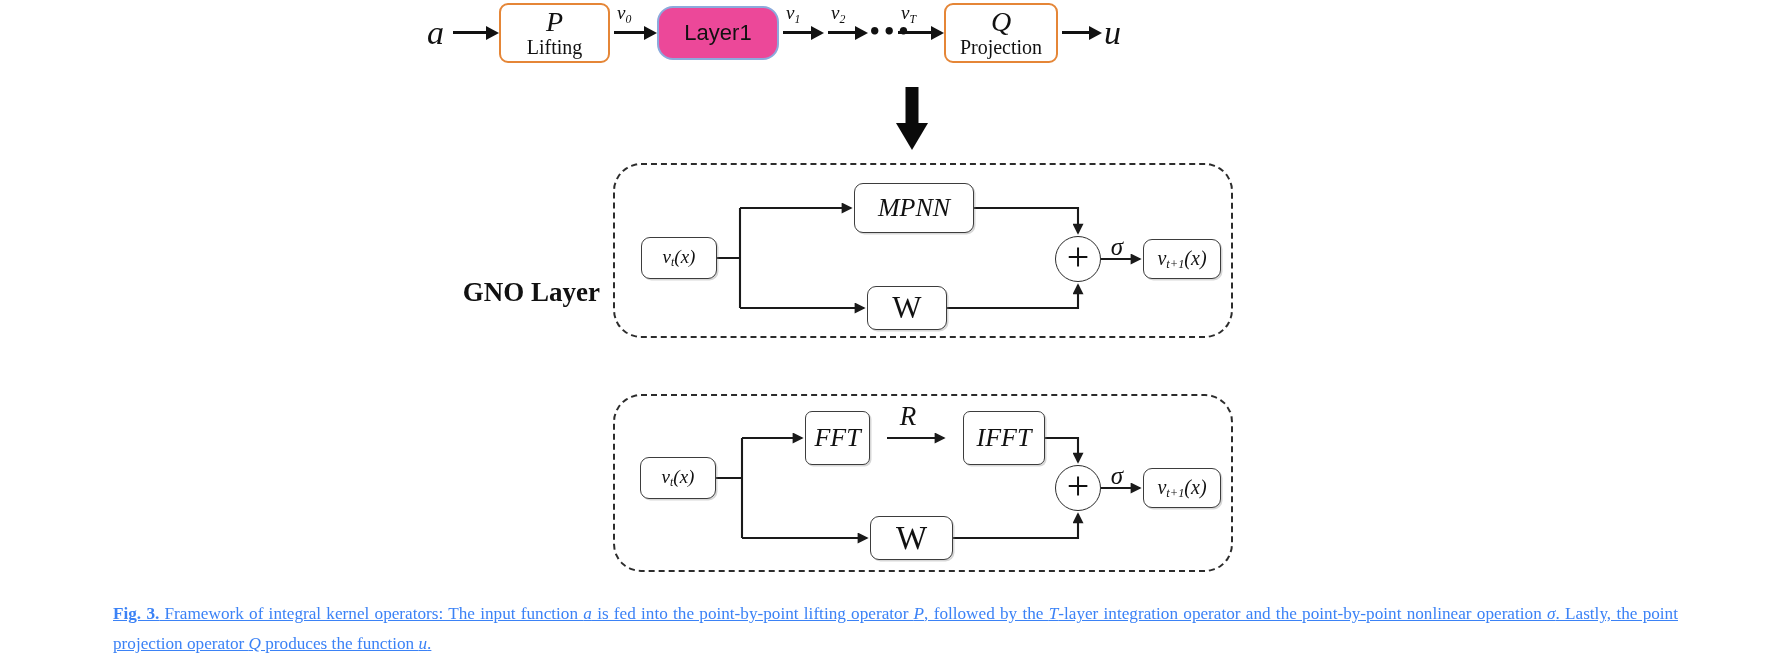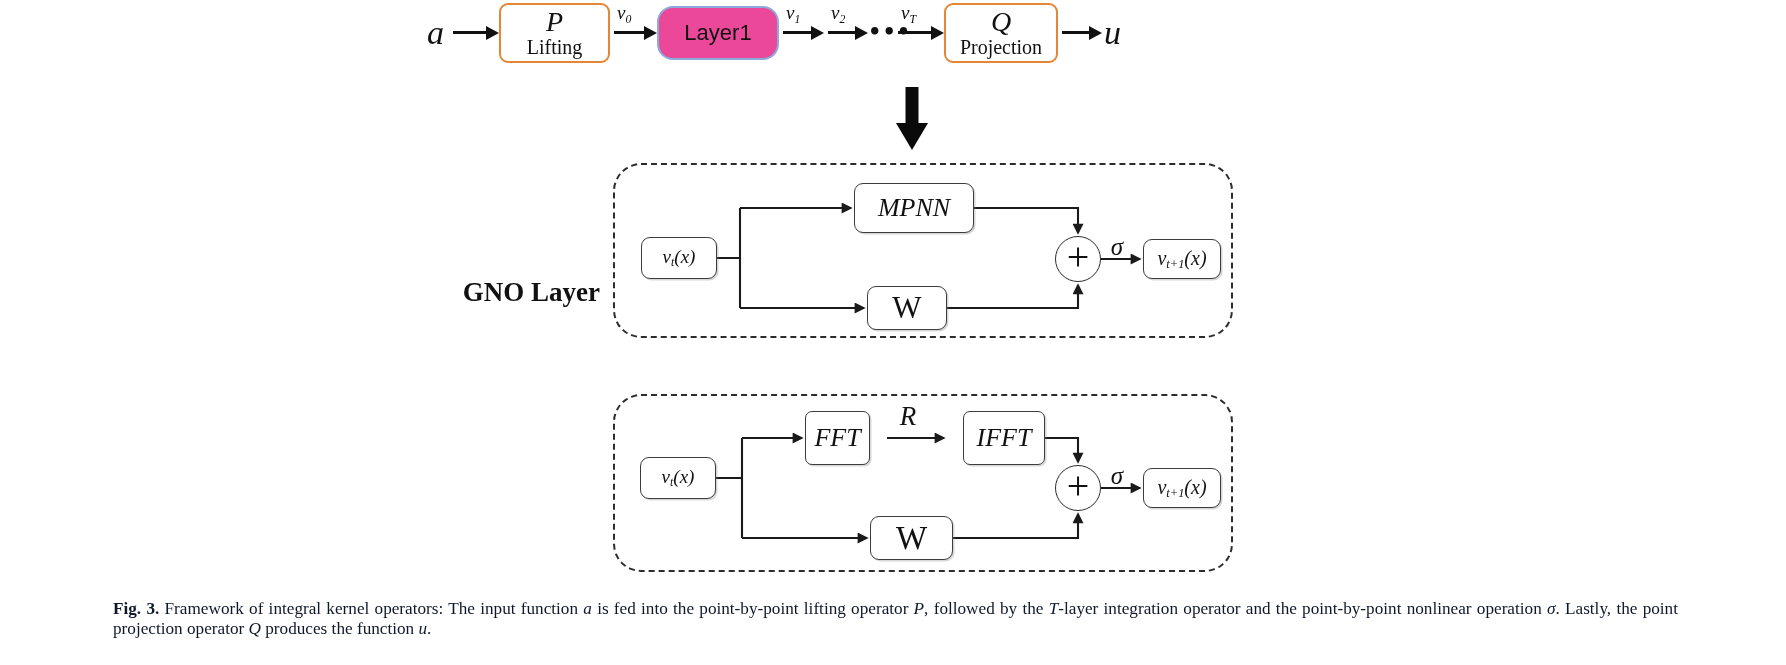--- a/index.html
+++ b/index.html
@@ -41,22 +41,22 @@
            background:#fff;display:flex;align-items:center;justify-content:center;font-size:40px;line-height:1;padding-bottom:4px;}
   .sigma{position:absolute;width:30px;text-align:center;font-style:italic;font-size:25px;line-height:26px;}
   .rlab{position:absolute;width:36px;text-align:center;font-style:italic;font-size:27px;line-height:28px;}
 
   
   .wires{position:absolute;left:0;top:0;width:1786px;height:665px;pointer-events:none;}
   .cline{stroke:#1a1a1a;stroke-width:2.1;fill:none;}
   .thick{stroke:#0a0a0a;stroke-width:13;fill:none;}
 
   
-  .caption{position:absolute;left:113px;top:599px;width:1565px;font-size:17.2px;line-height:20px;
-           text-align:justify;text-align-last:left;color:#0f172a;}
+  .caption{position:absolute;left:113px;top:599px;width:1565px;font-size:17.2px;line-height:30px;
+           text-align:justify;text-align-last:left;color:#3b82f6;text-decoration:underline;}
   .seg-bold{font-weight:bold;}
   .seg-italic{font-style:italic;}
   .seg-normal{}
 </style>
 </head>
 <body>
 
 <div class="canvas">
 
   <svg class="wires" viewBox="0 0 1786 665">

